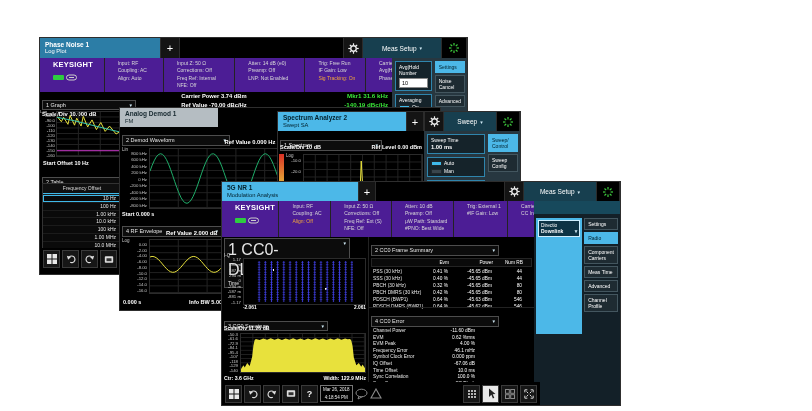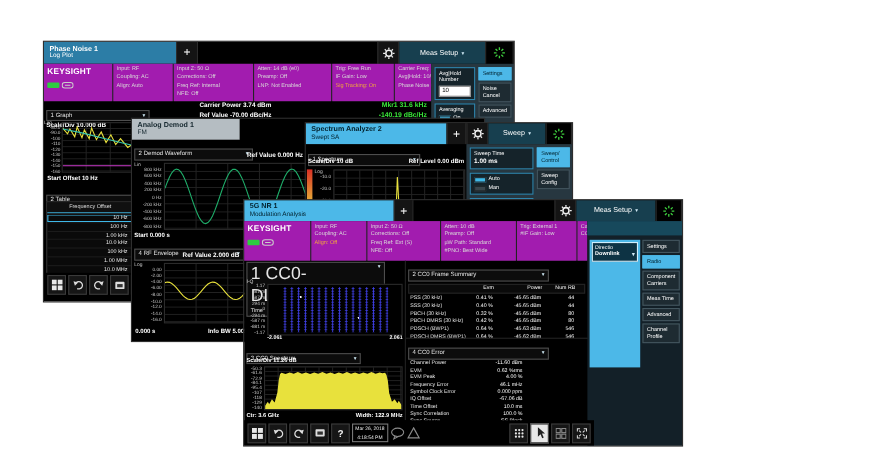--- a/index.html
+++ b/index.html
@@ -15,21 +15,21 @@
   .tab.steel{background:#2c7da6;color:#fff;}
   .tab.gray{background:#b5bdc2;color:#15272e;}
   .tile{display:flex;align-items:center;justify-content:center;background:#141414;
         border-left:1px solid #2c2c2c;border-right:1px solid #2c2c2c;color:#fff;}
   .mtitle{display:flex;align-items:center;justify-content:center;gap:3px;background:#173f4f;
           color:#fff;font-size:6.5px;white-space:nowrap;}
   .sp{flex:1;background:#000;}
   .caret{font-size:5px;color:#cfe9f5;}
   
   .info{display:flex;gap:1px;background:#232323;}
-  .icell{background:#a21caf;padding:2px 3px;font-size:5px;color:#d8d8d8;line-height:1.45;overflow:hidden;white-space:nowrap;}
+  .icell{background:#4c1d95;padding:2px 13px;font-size:5px;color:#d8d8d8;line-height:1.45;overflow:hidden;white-space:nowrap;}
   .logo{font-size:7.5px;font-weight:bold;color:#fff;letter-spacing:.2px;}
   .lrow{display:flex;align-items:center;gap:2px;margin-top:3px;}
   .chip{width:11px;height:5px;background:#2ecc40;border-radius:1px;}
   .orange3 div:nth-of-type(3){color:#f0a63c;}
   
   .vb{display:inline-flex;align-items:center;justify-content:space-between;background:#0c0c0c;
       border:1px solid #4d4d4d;color:#e6e6e6;font-size:5.5px;padding:0 3px;line-height:1.2;}
   .vb2{display:block;background:#0c0c0c;border:1px solid #4d4d4d;color:#e6e6e6;padding:1px 3px;line-height:1.25;}
   
   .gut{position:absolute;display:flex;flex-direction:column;justify-content:space-between;

